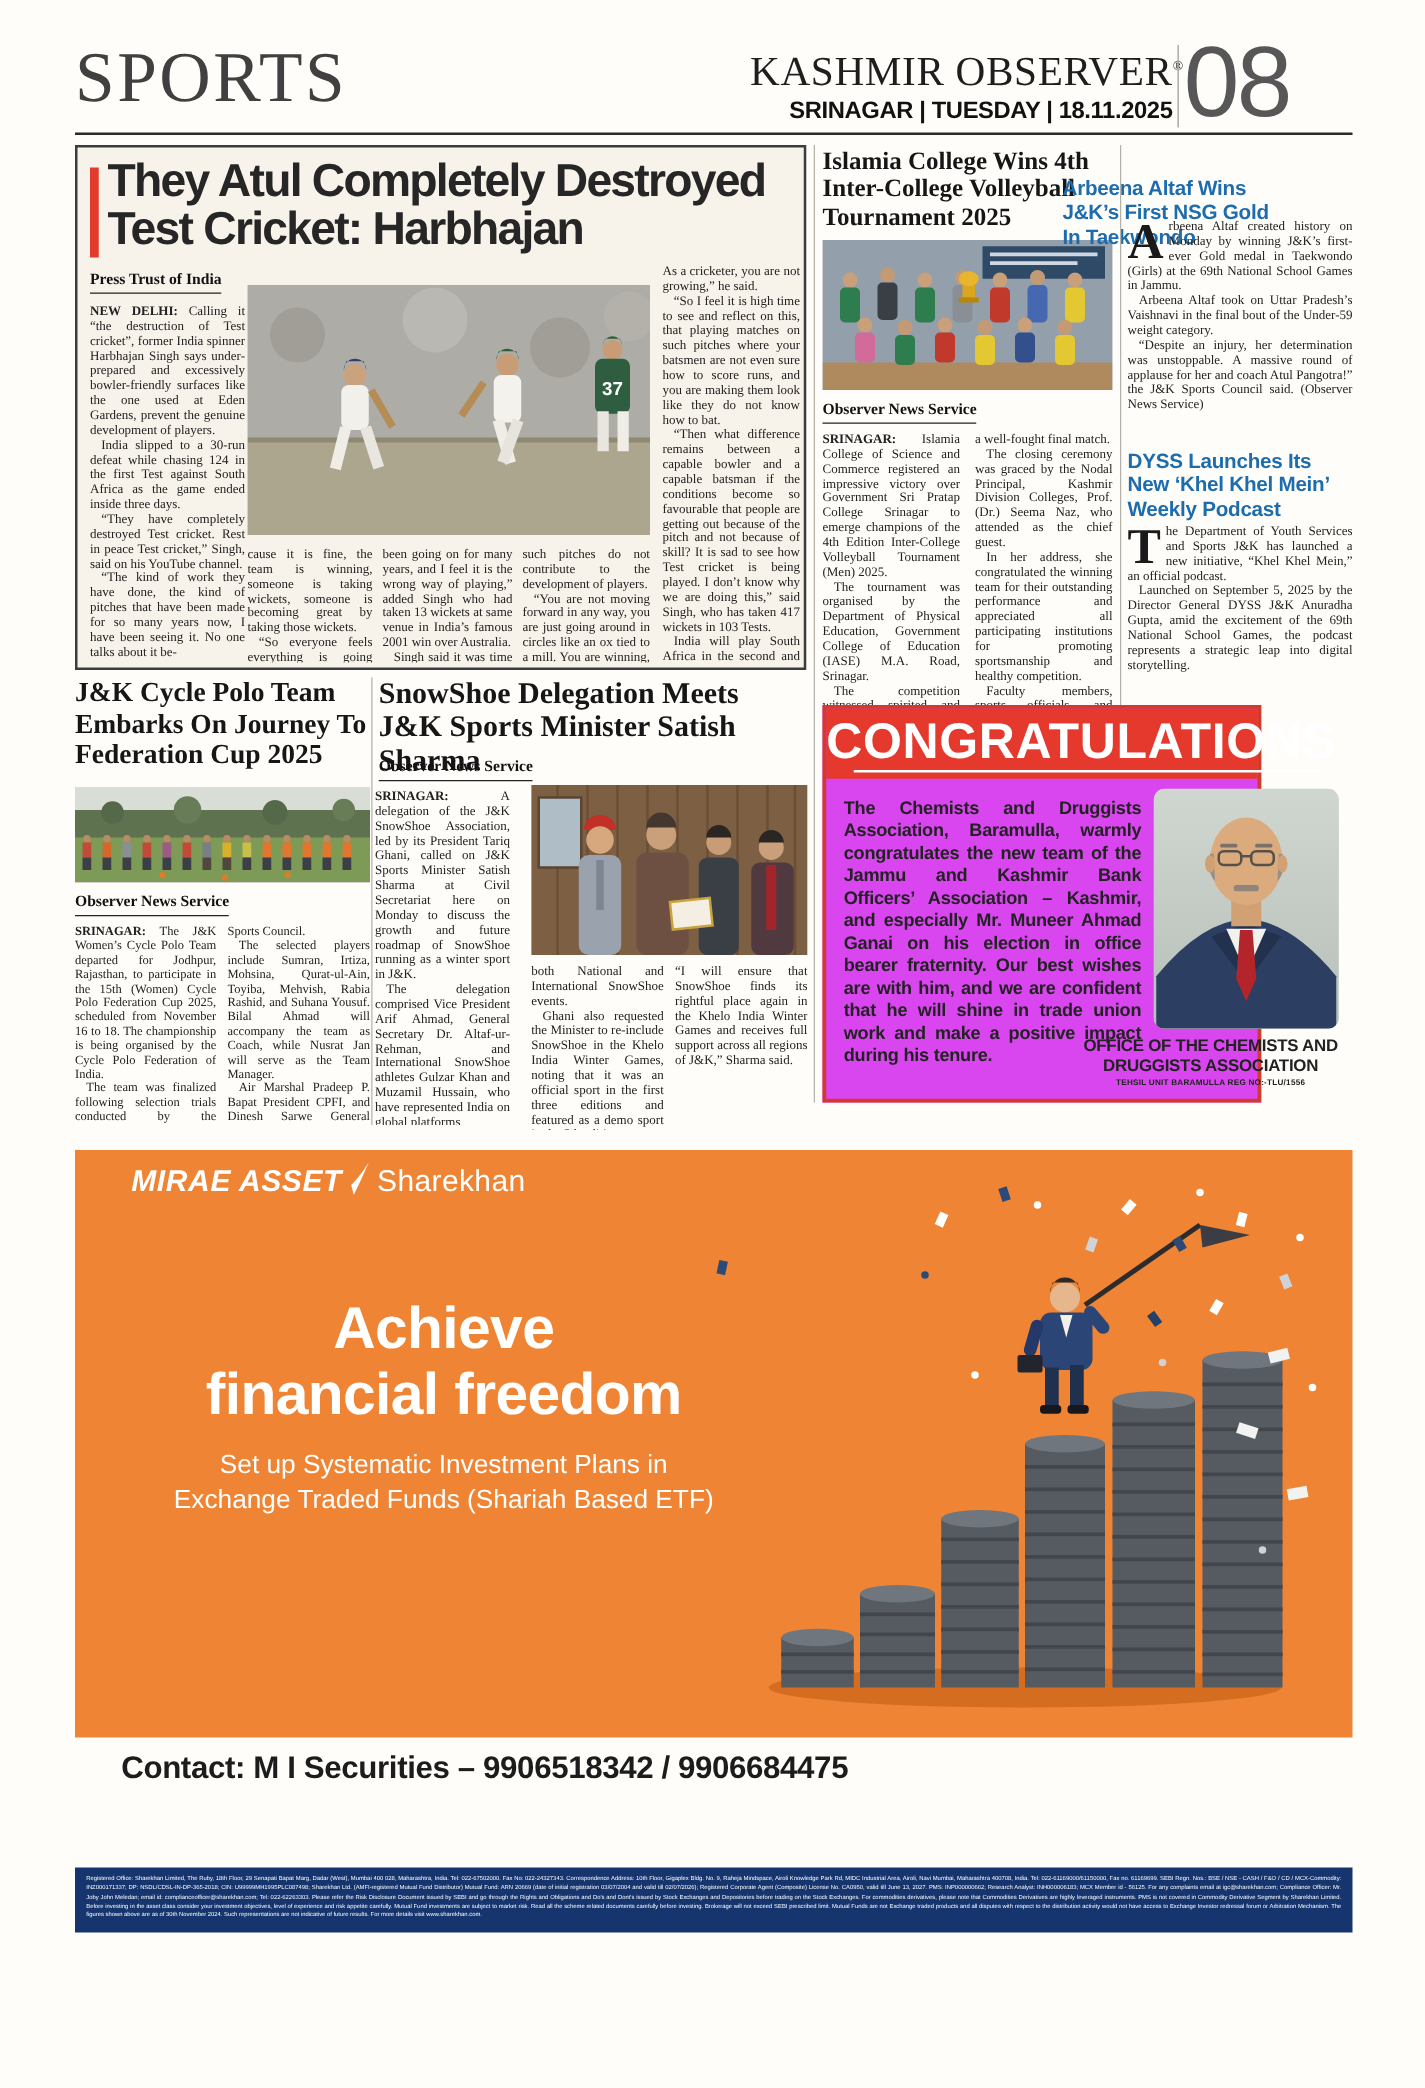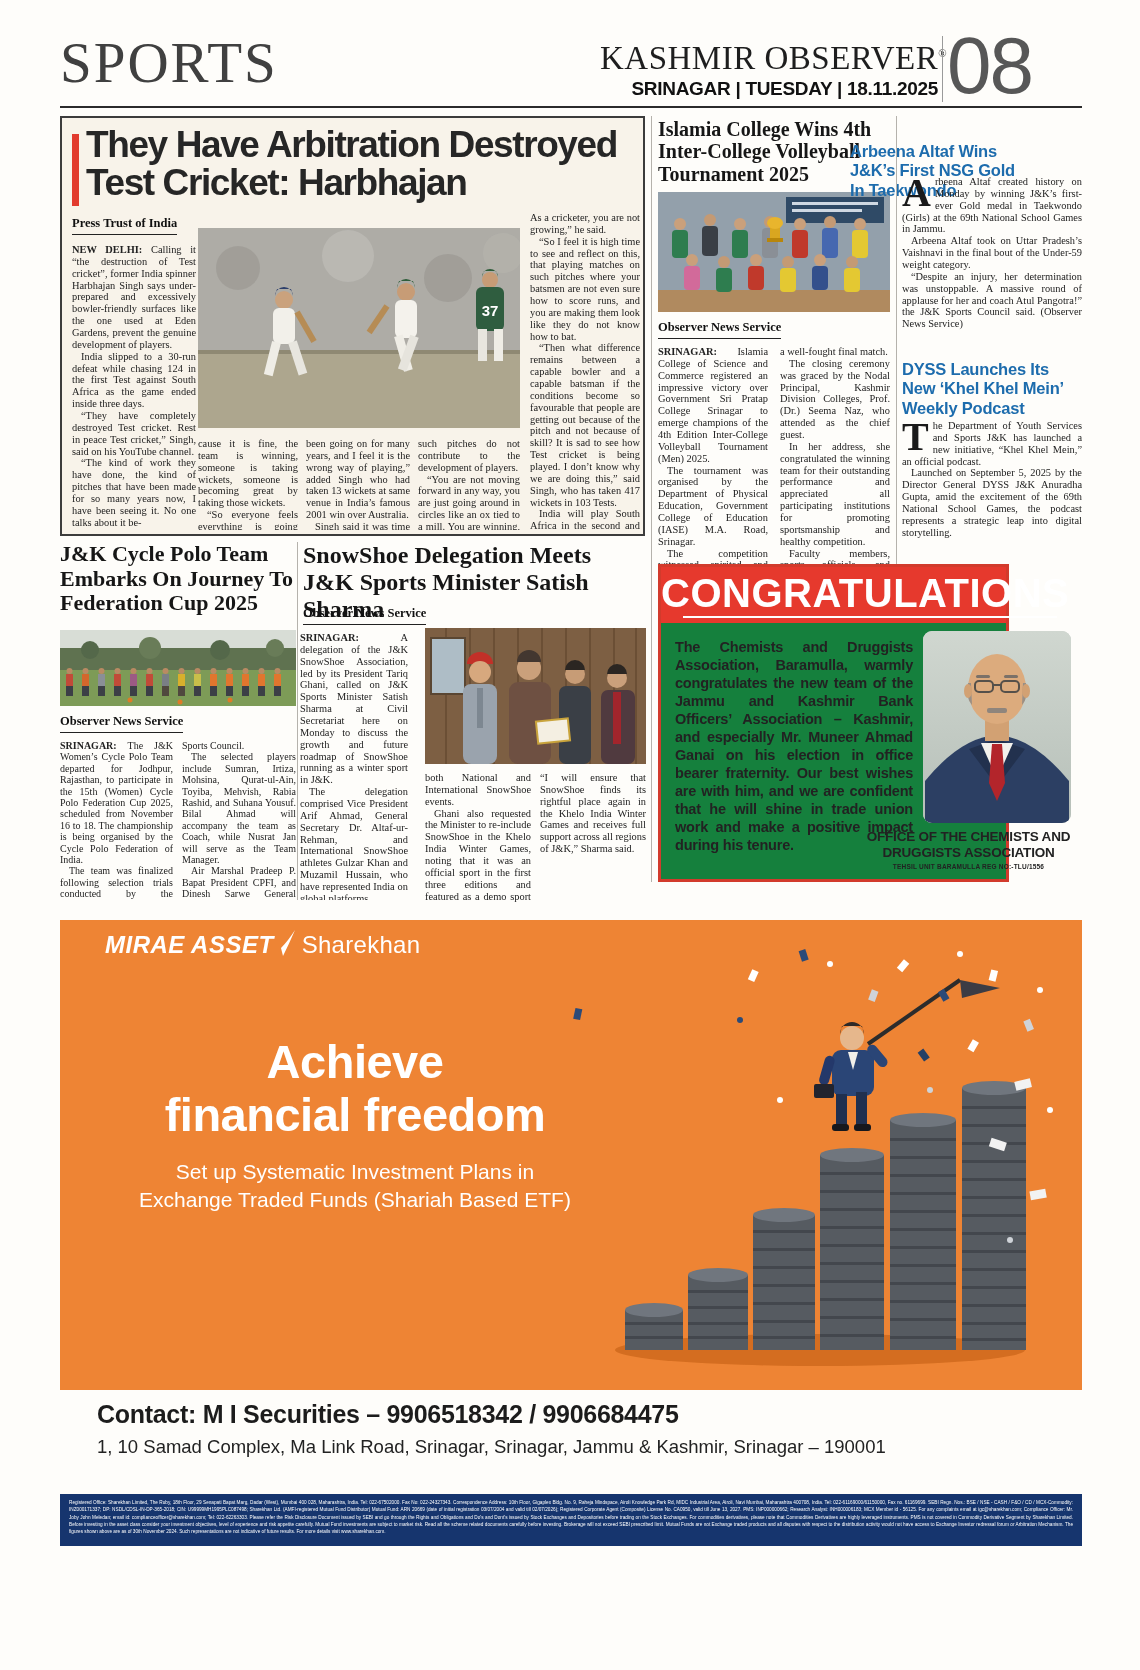--- a/index.html
+++ b/index.html
@@ -33,21 +33,21 @@
   .photo{overflow:hidden;background:#bbb;}
   .photo svg{display:block;}
   
   .feature-box{left:60px;top:116px;width:585px;height:420px;border:2px solid #3c3c3c;
       background:#f8f3ea;box-sizing:border-box;}
   .feature-redbar{left:10px;top:16px;width:7px;height:72px;background:#e23b2e;}
   .feature-headline{left:24px;top:8px;width:556px;font-size:37px;font-weight:800;line-height:1.04;
       letter-spacing:-1.4px;color:#262626;}
   
   .congrats{left:658px;top:564px;width:351px;height:318px;border:3px solid #d23b2c;
-      background:#15803d;box-sizing:border-box;}
+      background:#d946ef;box-sizing:border-box;}
   .congrats-band{left:0;top:0;right:0;height:56px;background:#e6392d;}
   .congrats-title{left:0;top:2px;width:100%;text-align:center;color:#fff;font-weight:800;
       font-size:40px;letter-spacing:.5px;line-height:48px;}
   .congrats-underline{left:22px;top:49px;width:374px;height:2px;background:#fff;}
   .congrats-text{left:14px;top:72px;width:238px;font-size:14.5px;font-weight:700;line-height:1.24;
       letter-spacing:-.2px;color:#222;text-align:justify;}
   .congrats-office{left:200px;top:262px;width:215px;text-align:center;font-weight:800;
       font-size:13.5px;line-height:1.15;color:#222;letter-spacing:-.2px;}
   .congrats-reg{font-size:6.5px;font-weight:700;margin-top:3px;letter-spacing:.2px;}
   .portrait{left:262px;top:64px;width:148px;height:192px;border-radius:9px;overflow:hidden;
@@ -75,21 +75,21 @@
   <div class="abs brand">
     <span>KASHMIR OBSERVER</span><sup>®</sup>
   </div>
   <div class="abs dateline">SRINAGAR | TUESDAY | 18.11.2025</div>
   <div class="abs mast-vline"></div>
   <div class="abs pagenum">08</div>
   <div class="abs mast-rule"></div>
 
   <div class="abs feature-box">
     <div class="abs feature-redbar"></div>
-    <div class="abs feature-headline">They Have Arbitration Destroyed Test Cricket: Harbhajan</div>
+    <div class="abs feature-headline">They Atul Completely Destroyed Test Cricket: Harbhajan</div>
     <div class="abs byline" style="left:10px;top:98px;"><span>Press Trust of India</span></div>
 
     <div class="abs col" style="left:10px;top:126px;width:124px;height:286px;">
       <p><strong class="lead">NEW DELHI: </strong><span>Calling it “the destruction of Test cricket”, former India spinner Harbhajan Singh says under-prepared and excessively bowler-friendly surfaces like the one used at Eden Gardens, prevent the genuine development of players.</span></p>
       <p>India slipped to a 30-run defeat while chasing 124 in the first Test against South Africa as the game ended inside three days.</p>
       <p>“They have completely destroyed Test cricket. Rest in peace Test cricket,” Singh, said on his YouTube channel.</p>
       <p>“The kind of work they have done, the kind of pitches that have been made for so many years now, I have been seeing it. No one talks about it be-</p>
     </div>
 
     <div class="abs photo" style="left:136px;top:110px;width:322px;height:200px;text-align:right;">
@@ -575,16 +575,15 @@
             <circle cx="480" cy="180" r="3"></circle>
             <circle cx="360" cy="160" r="3" fill="#cfd3d8"></circle>
           <circle cx="210" cy="170" r="3"></circle>
             <circle cx="440" cy="310" r="3" fill="#cfd3d8"></circle>
         </g>
       </svg>
     </div>
   </div>
 
   <div class="abs contact">Contact: M I Securities – 9906518342 / 9906684475</div>
-  <div class="abs address">1, 10 Samad Complex, Ma Link Road, Srinagar, Srinagar, Jammu &amp; Kashmir, Srinagar – 190001</div>
   <div class="abs fineprint">Registered Office: Sharekhan Limited, The Ruby, 18th Floor, 29 Senapati Bapat Marg, Dadar (West), Mumbai 400 028, Maharashtra, India. Tel: 022-67502000. Fax No: 022-24327343. Correspondence Address: 10th Floor, Gigaplex Bldg. No. 9, Raheja Mindspace, Airoli Knowledge Park Rd, MIDC Industrial Area, Airoli, Navi Mumbai, Maharashtra 400708, India. Tel: 022-61169000/61150000, Fax no. 61169699. SEBI Regn. Nos.: BSE / NSE - CASH / F&amp;O / CD / MCX-Commodity: INZ000171337; DP: NSDL/CDSL-IN-DP-365-2018; CIN: U99999MH1995PLC087498; Sharekhan Ltd. (AMFI-registered Mutual Fund Distributor) Mutual Fund: ARN 20669 (date of initial registration 03/07/2004 and valid till 02/07/2026); Registered Corporate Agent (Composite) License No. CA0950, valid till June 13, 2027. PMS: INP000000662; Research Analyst: INH000006183; MCX Member id - 56125. For any complaints email at igc@sharekhan.com; Compliance Officer: Mr. Joby John Meledan; email id: complianceofficer@sharekhan.com; Tel: 022-62263303. Please refer the Risk Disclosure Document issued by SEBI and go through the Rights and Obligations and Do's and Dont's issued by Stock Exchanges and Depositories before trading on the Stock Exchanges. For commodities derivatives, please note that Commodities Derivatives are highly leveraged instruments. PMS is not covered in Commodity Derivative Segment by Sharekhan Limited. Before investing in the asset class consider your investment objectives, level of experience and risk appetite carefully. Mutual Fund investments are subject to market risk. Read all the scheme related documents carefully before investing. Brokerage will not exceed SEBI prescribed limit. Mutual Funds are not Exchange traded products and all disputes with respect to the distribution activity would not have access to Exchange Investor redressal forum or Arbitration Mechanism. The figures shown above are as of 30th November 2024. Such representations are not indicative of future results. For more details visit www.sharekhan.com.</div>
 
 </div>
 
 </body></html>

